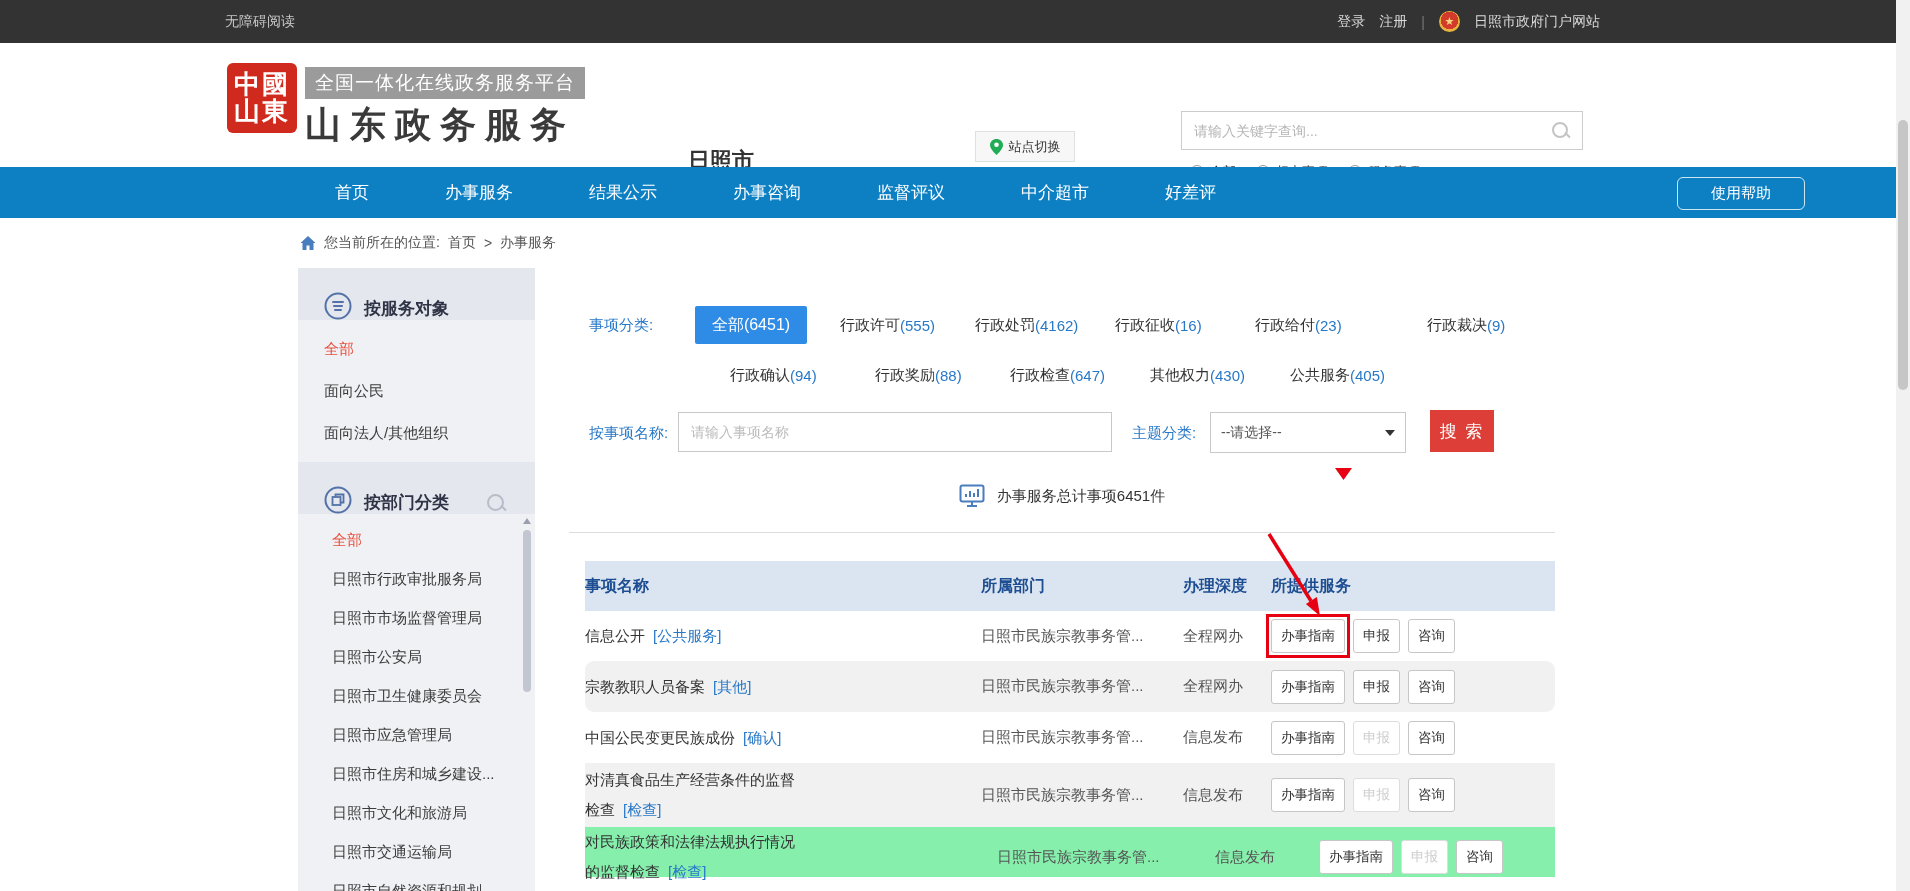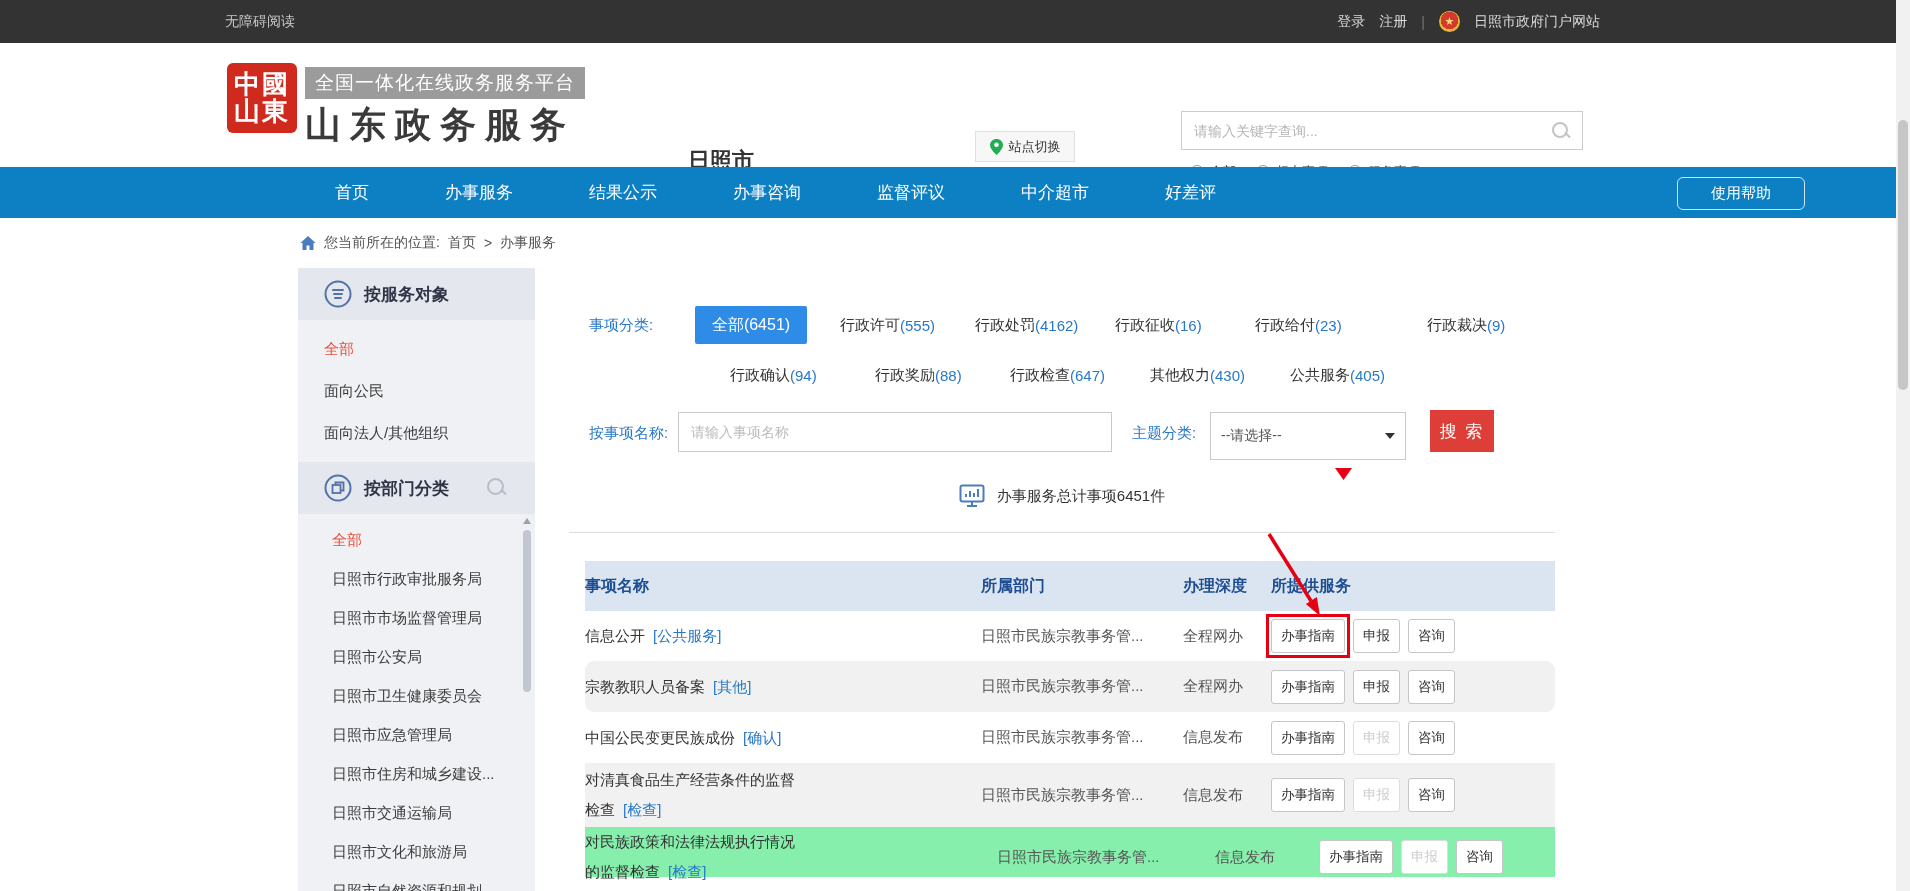--- a/index.html
+++ b/index.html
@@ -58,21 +58,21 @@
     border:1px solid rgba(255,255,255,.8); border-radius:6px; color:#fff; font-size:15px;
     display:flex; align-items:center; justify-content:center; cursor:pointer; }
 
   
   .breadcrumb { position:absolute; left:300px; top:234px; display:flex; align-items:center;
     gap:8px; font-size:14px; color:#555; }
   .home-ic { width:16px; height:16px; }
 
   
   .sidebar { position:absolute; left:298px; top:268px; width:237px; height:623px; }
-  .side-head { height:52px; background:#e4e7ee; display:flex; align-items:center;
+  .side-head { height:52px; background:#e4e7ee; display:flex; align-items:flex-end;
     padding-left:26px; gap:12px; }
   .side-head .title { font-size:17px; font-weight:bold; color:#2e3345; }
   .circ-ic { width:28px; height:28px; flex:none; }
   .side-mag { margin-left:26px; width:20px; height:20px; position:relative; cursor:pointer; }
   .side-mag::before { content:""; position:absolute; left:0; top:0; width:13px; height:13px;
     border:2px solid #b9bdc9; border-radius:50%; }
   .side-mag::after { content:""; position:absolute; left:13px; top:13px; width:7px;
     height:2px; background:#b9bdc9; transform:rotate(45deg); }
   .side-list { background:#f0f1f5; padding:8px 0; }
   .side-item { height:42px; line-height:42px; padding-left:26px; font-size:15px;
@@ -102,21 +102,21 @@
   .cat-cell.selected { width:112px; height:38px; background:#2e8be6; justify-content:center;
     align-self:center; border-radius:2px; }
   .cat-cell.selected .cat-name, .cat-cell.selected .cat-count { color:#fff; font-size:16px; }
 
   .name-filter-label { position:absolute; left:20px; top:156px; }
   .name-input { position:absolute; left:109px; top:144px; width:434px; height:40px;
     border:1px solid #c9c9c9; font-size:14px; color:#333; padding:0 12px; outline:none;
     font-family:inherit; }
   .name-input::placeholder { color:#bbb; }
   .topic-label { position:absolute; left:563px; top:156px; }
-  .topic-select { position:absolute; left:641px; top:144px; width:196px; height:48px;
+  .topic-select { position:absolute; left:641px; top:144px; width:196px; height:41px;
     border:1px solid #c9c9c9; display:flex; align-items:center; font-size:14px; color:#555;
     padding:0 10px; cursor:pointer; background:#fff; }
   .topic-caret { margin-left:auto; width:0; height:0; border-left:5px solid transparent;
     border-right:5px solid transparent; border-top:6px solid #333; }
   .search-btn { position:absolute; left:861px; top:142px; width:64px; height:42px;
     background:#dd3f38; color:#fff; font-size:17px; display:flex; align-items:center;
     justify-content:center; cursor:pointer; letter-spacing:2px; }
 
   .summary { position:absolute; left:0; top:216px; width:986px; display:flex;
     align-items:center; justify-content:center; gap:12px; font-size:15px; color:#333; }
@@ -247,22 +247,22 @@
     <span class="side-mag"></span>
   </div>
   <div class="dept-list">
     <div class="dept-item red">全部</div>
     <div class="dept-item">日照市行政审批服务局</div>
     <div class="dept-item">日照市市场监督管理局</div>
     <div class="dept-item">日照市公安局</div>
     <div class="dept-item">日照市卫生健康委员会</div>
     <div class="dept-item">日照市应急管理局</div>
     <div class="dept-item">日照市住房和城乡建设...</div>
+    <div class="dept-item">日照市文化和旅游局</div>
     <div class="dept-item">日照市交通运输局</div>
-    <div class="dept-item">日照市文化和旅游局</div>
     <div class="dept-item">日照市自然资源和规划...</div>
     <div class="dept-scroll">
       <span class="arrow-up"></span>
       <span class="thumb"></span>
     </div>
   </div>
 </div>
 
 <div class="main">
 

